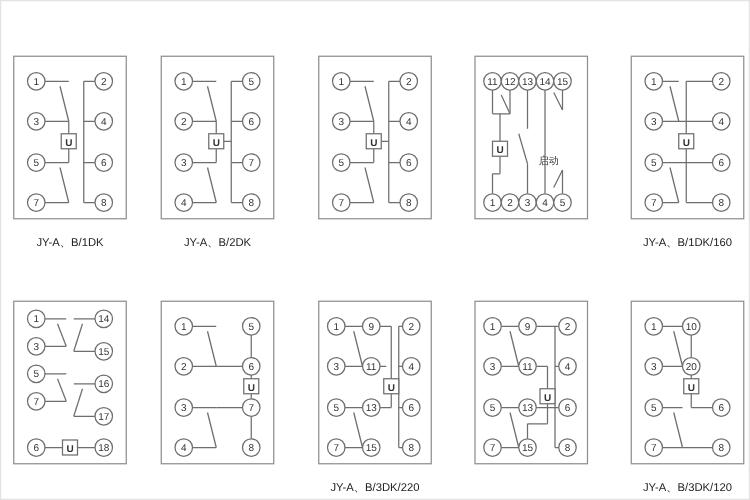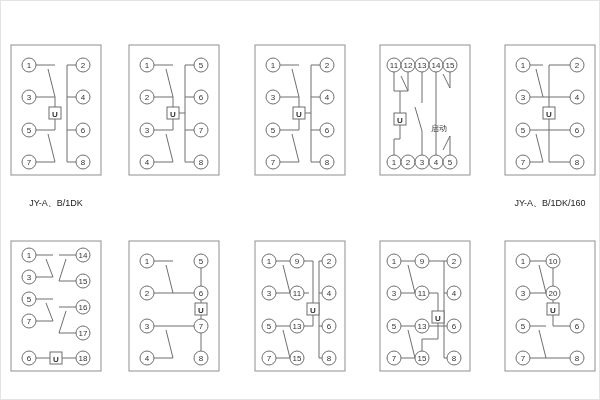--- a/index.html
+++ b/index.html
@@ -9,21 +9,21 @@
     font-family:"Liberation Sans",sans-serif;
   }
   .cell{position:absolute;width:94px;}
   .box{fill:none;stroke:#8f8f8f;stroke-width:1;}
   .wire{stroke:#6e6e6e;stroke-width:1;fill:none;}
   .term{fill:#ffffff;stroke:#6e6e6e;stroke-width:1;}
   .tnum{font-size:8px;fill:#333;text-anchor:middle;font-family:"Liberation Sans",sans-serif;}
   .ubox{fill:#ffffff;stroke:#6e6e6e;stroke-width:1;}
   .utext{font-size:8px;font-weight:bold;fill:#333;text-anchor:middle;font-family:"Liberation Sans",sans-serif;}
   .anno{font-size:8px;fill:#333;text-anchor:middle;font-family:"Liberation Sans",sans-serif;}
-  .label{width:94px;font-size:9px;color:#222;text-align:center;margin-top:16px;white-space:nowrap;}
+  .label{width:94px;font-size:9px;color:#222;text-align:center;margin-top:6px;white-space:nowrap;}
 </style>
 </head>
 <body>
 
 <div id="screen">
     <div class="cell" style="left: 8px; top: 42px;"><svg width="94" height="134">
         <rect x="2" y="2" width="90" height="130" class="box"></rect>
         <g>
           <line x1="27" y1="22" x2="46" y2="22" class="wire"></line>
           <line x1="27" y1="54" x2="46" y2="54" class="wire"></line>
@@ -87,21 +87,21 @@
         <circle cx="20" cy="119" r="7" class="term"></circle>
         <text x="20" y="121.8" class="tnum">4</text>
         <circle cx="74" cy="22" r="7" class="term"></circle>
         <text x="74" y="24.8" class="tnum">5</text>
         <circle cx="74" cy="54" r="7" class="term"></circle>
         <text x="74" y="56.8" class="tnum">6</text>
         <circle cx="74" cy="87" r="7" class="term"></circle>
         <text x="74" y="89.8" class="tnum">7</text>
         <circle cx="74" cy="119" r="7" class="term"></circle>
         <text x="74" y="121.8" class="tnum">8</text>
-      </svg></div>
+      </svg><div class="label">JY-A、B/2DK</div></div>
     <div class="cell" style="left: 252px; top: 42px;"><svg width="94" height="134">
         <rect x="2" y="2" width="90" height="130" class="box"></rect>
         <g>
           <line x1="27" y1="22" x2="46" y2="22" class="wire"></line>
           <line x1="27" y1="54" x2="46" y2="54" class="wire"></line>
           <line x1="46" y1="54" x2="39" y2="26" class="wire"></line>
           <line x1="46" y1="54" x2="46" y2="64" class="wire"></line>
           <line x1="46" y1="76" x2="46" y2="87" class="wire"></line>
           <line x1="27" y1="87" x2="46" y2="87" class="wire"></line>
           <line x1="27" y1="119" x2="46" y2="119" class="wire"></line>
@@ -325,21 +325,21 @@
         <circle cx="44" cy="119" r="7" class="term"></circle>
         <text x="44" y="121.8" class="tnum">15</text>
         <circle cx="76" cy="22" r="7" class="term"></circle>
         <text x="76" y="24.8" class="tnum">2</text>
         <circle cx="76" cy="54" r="7" class="term"></circle>
         <text x="76" y="56.8" class="tnum">4</text>
         <circle cx="76" cy="87" r="7" class="term"></circle>
         <text x="76" y="89.8" class="tnum">6</text>
         <circle cx="76" cy="119" r="7" class="term"></circle>
         <text x="76" y="121.8" class="tnum">8</text>
-      </svg></div>
+      </svg><div class="label">JY-A、B/3DK/220</div></div>
     <div class="cell" style="left: 377px; top: 238px;"><svg width="94" height="134">
         <rect x="2" y="2" width="90" height="130" class="box"></rect>
         <g>
           <line x1="23" y1="22" x2="37" y2="22" class="wire"></line>
           <line x1="23" y1="54" x2="37" y2="54" class="wire"></line>
           <line x1="37" y1="54" x2="30" y2="26" class="wire"></line>
           <line x1="23" y1="87" x2="37" y2="87" class="wire"></line>
           <line x1="23" y1="119" x2="37" y2="119" class="wire"></line>
           <line x1="37" y1="119" x2="30" y2="91" class="wire"></line>
           <line x1="51" y1="22" x2="66" y2="22" class="wire"></line>
@@ -408,14 +408,14 @@
         <circle cx="20" cy="119" r="7" class="term"></circle>
         <text x="20" y="121.8" class="tnum">7</text>
         <circle cx="50" cy="22" r="7" class="term"></circle>
         <text x="50" y="24.8" class="tnum">10</text>
         <circle cx="50" cy="54" r="7" class="term"></circle>
         <text x="50" y="56.8" class="tnum">20</text>
         <circle cx="74" cy="87" r="7" class="term"></circle>
         <text x="74" y="89.8" class="tnum">6</text>
         <circle cx="74" cy="119" r="7" class="term"></circle>
         <text x="74" y="121.8" class="tnum">8</text>
-      </svg></div>
+      </svg><div class="label">JY-A、B/3DK/120</div></div>
   </div>
 
 </body></html>

